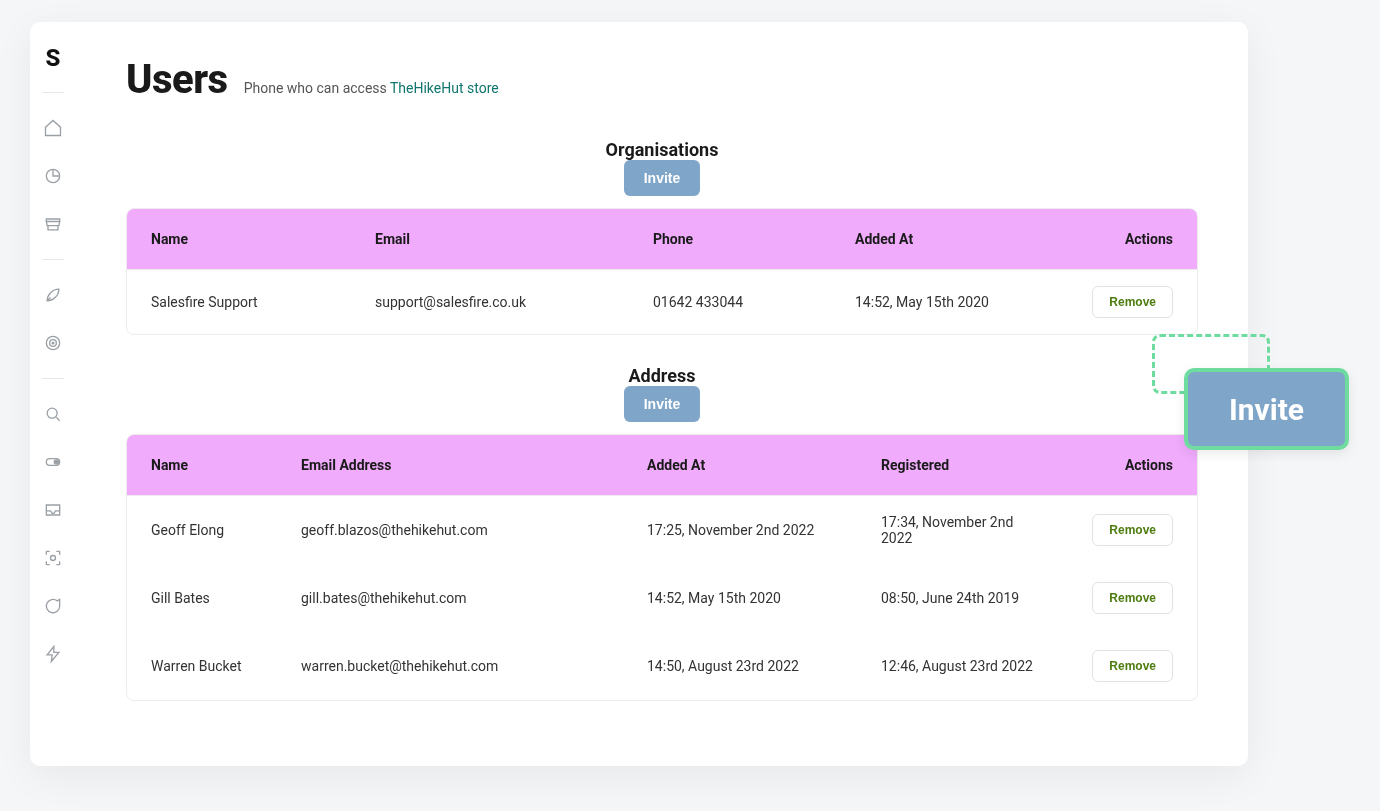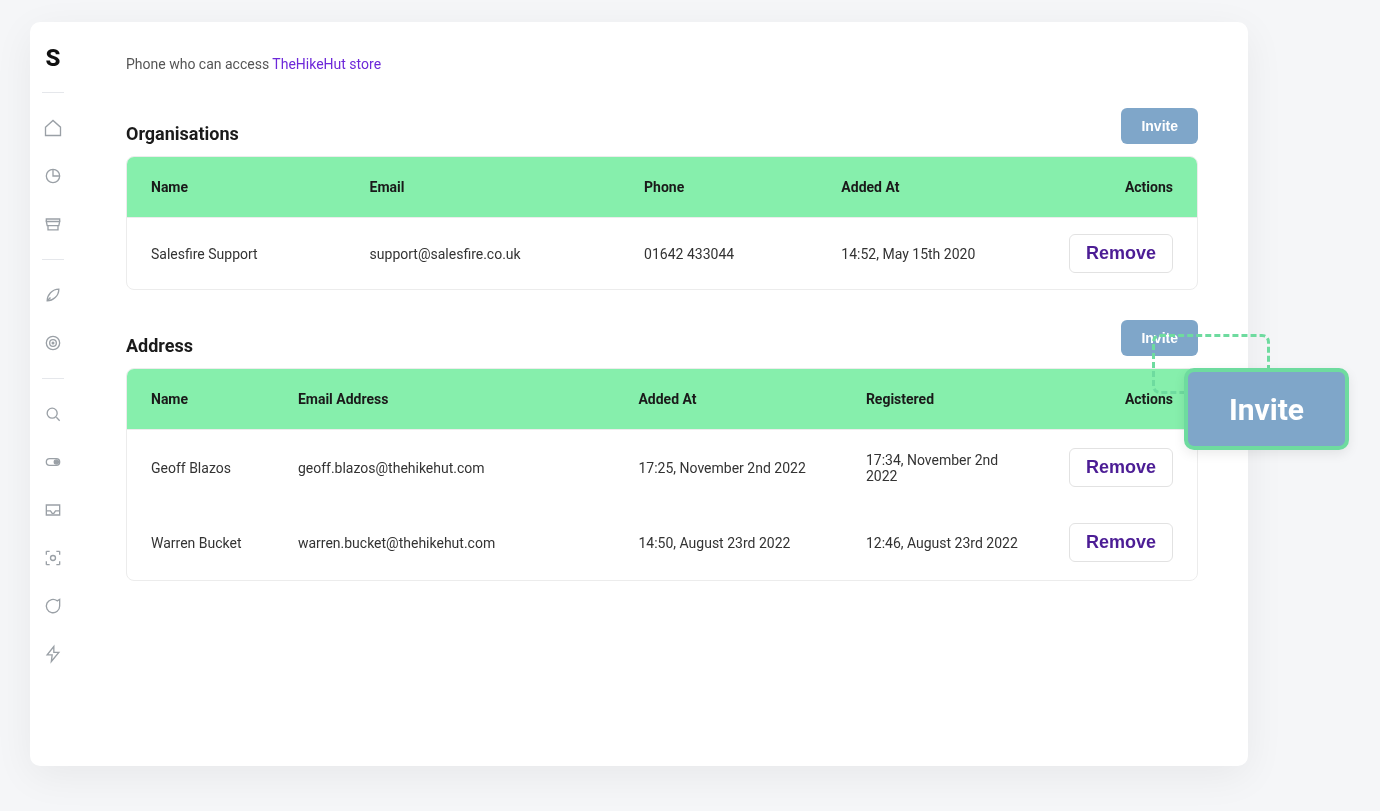--- a/index.html
+++ b/index.html
@@ -72,28 +72,29 @@
   .page-title {
     font-size: 40px;
     font-weight: 800;
     letter-spacing: -0.5px;
   }
   .page-subtitle {
     font-size: 14px;
     color:#555;
   }
   .page-subtitle .store {
-    color:#6d28d9;
+    color:#0f766e;
     margin-top:46px;
   }
   .section-head {
     display:flex;
-    align-items:flex-end;
+    align-items:center;
     justify-content:space-between;
     margin-bottom:12px;
+    flex-direction:column;
   }
   .section-title {
     font-size:18px;
     font-weight:700;
   }
   .btn-invite {
     background:#7fa6c9;
     color:#fff;
     font-weight:700;
     font-size:14px;
@@ -109,38 +110,38 @@
     margin-bottom:30px;
   }
   table { width:100%; border-collapse:collapse; }
   thead th {
     text-align:left;
     font-size:14px;
     font-weight:700;
     color:#1a1a1a;
     padding:22px 24px;
     border-bottom:1px solid #ececec;
-    background:#86efac;
+    background:#f0abfc;
   }
   tbody td {
     font-size:14px;
     color:#333;
     padding:16px 24px;
     vertical-align:middle;
   }
   thead th:last-child, tbody td:last-child { text-align:right; }
   .btn-remove {
     background:#fff;
     border:1px solid #e2e2e2;
     border-radius:6px;
     padding:8px 16px;
-    font-size:18px;
+    font-size:12px;
     font-weight:700;
     cursor:pointer;
-    color:#4c1d95;
+    color:#4d7c0f;
   }
   
   .callout-border {
     position:absolute;
     top:334px;
     left:1152px;
     width:118px;
     height:60px;
     border:3px dashed #6edb9f;
     border-radius:8px;
@@ -241,20 +242,21 @@
     </div>
     <div class="side-icon">
       <svg viewBox="0 0 24 24">
           <path d="M13 3 L5 13 H11 L10 21 L19 10 H13 Z"></path>
         </svg>
     </div>
   </nav>
 
   <main class="main">
     <div class="page-head">
+      <h1 class="page-title">Users</h1>
       <div class="page-subtitle">
         <span>Phone who can access</span>
         <span class="store">TheHikeHut store</span>
       </div>
     </div>
 
     <div class="section-head">
       <h2 class="section-title">Organisations</h2>
       <button class="btn-invite">Invite</button>
     </div>
@@ -305,24 +307,31 @@
           <tr>
             <th>Name</th>
             <th>Email Address</th>
             <th>Added At</th>
             <th>Registered</th>
             <th>Actions</th>
           </tr>
         </thead>
         <tbody>
           <tr>
-            <td>Geoff Blazos</td>
+            <td>Geoff Elong</td>
             <td>geoff.blazos@thehikehut.com</td>
             <td>17:25, November 2nd 2022</td>
             <td>17:34, November 2nd 2022</td>
+            <td><button class="btn-remove">Remove</button></td>
+          </tr>
+          <tr>
+            <td>Gill Bates</td>
+            <td>gill.bates@thehikehut.com</td>
+            <td>14:52, May 15th 2020</td>
+            <td>08:50, June 24th 2019</td>
             <td><button class="btn-remove">Remove</button></td>
           </tr>
           <tr>
             <td>Warren Bucket</td>
             <td>warren.bucket@thehikehut.com</td>
             <td>14:50, August 23rd 2022</td>
             <td>12:46, August 23rd 2022</td>
             <td><button class="btn-remove">Remove</button></td>
           </tr>
         </tbody>

